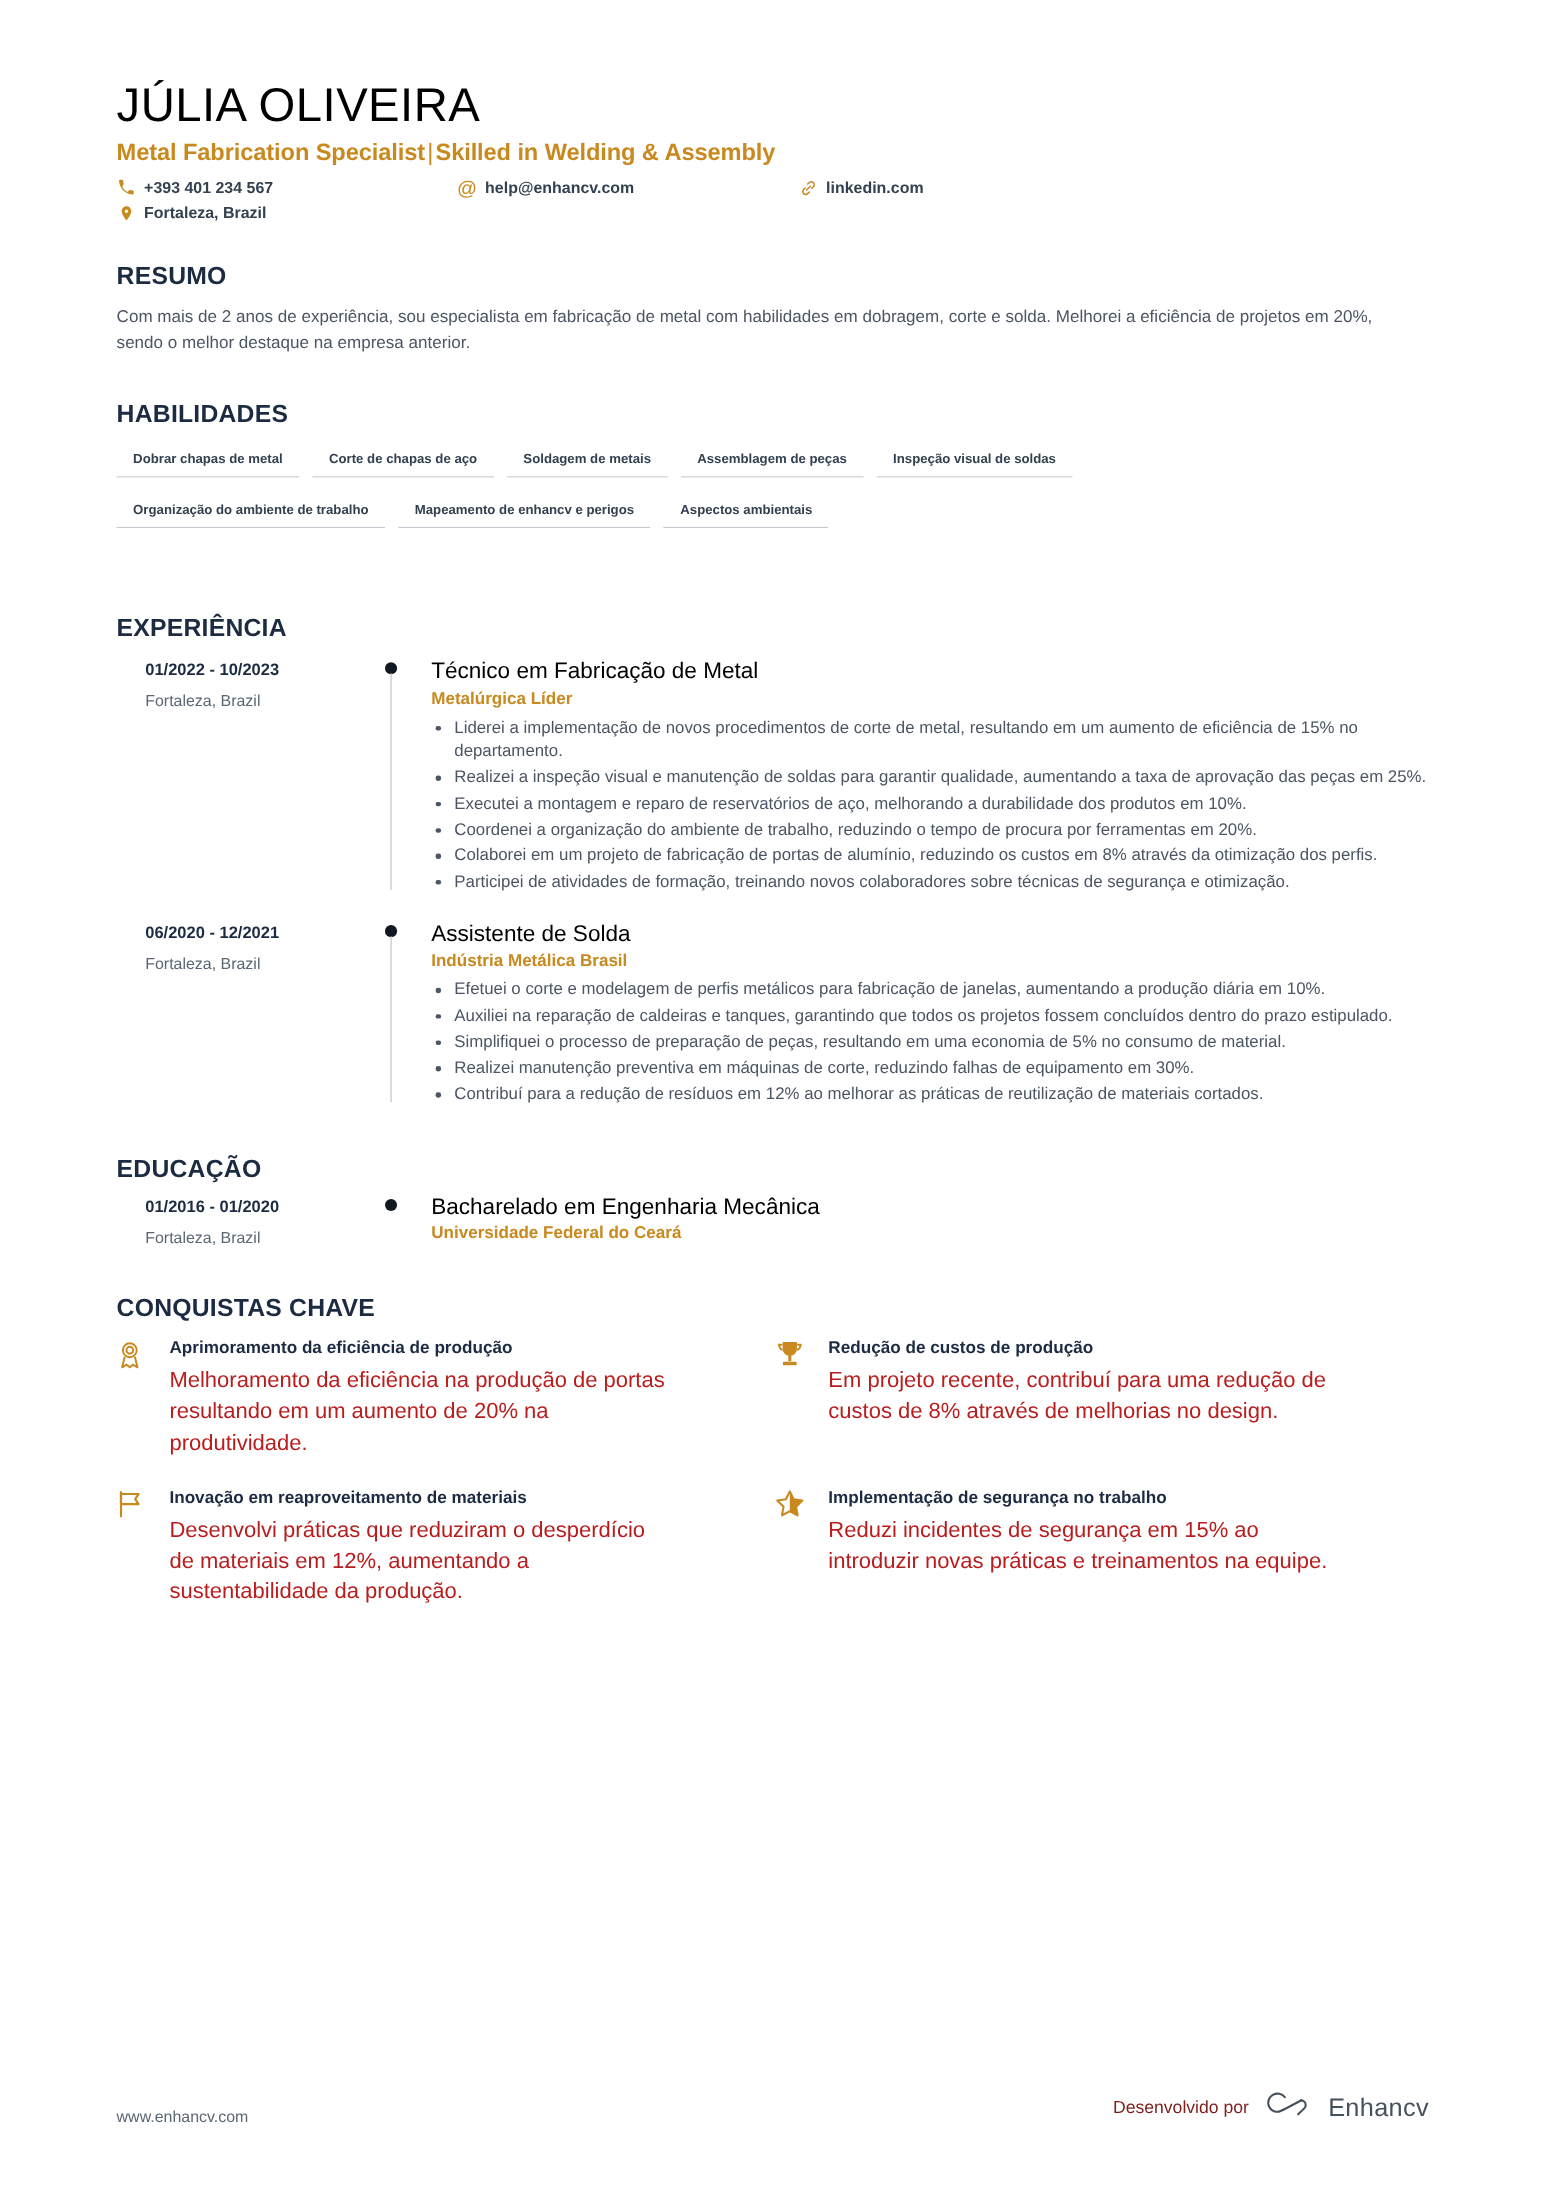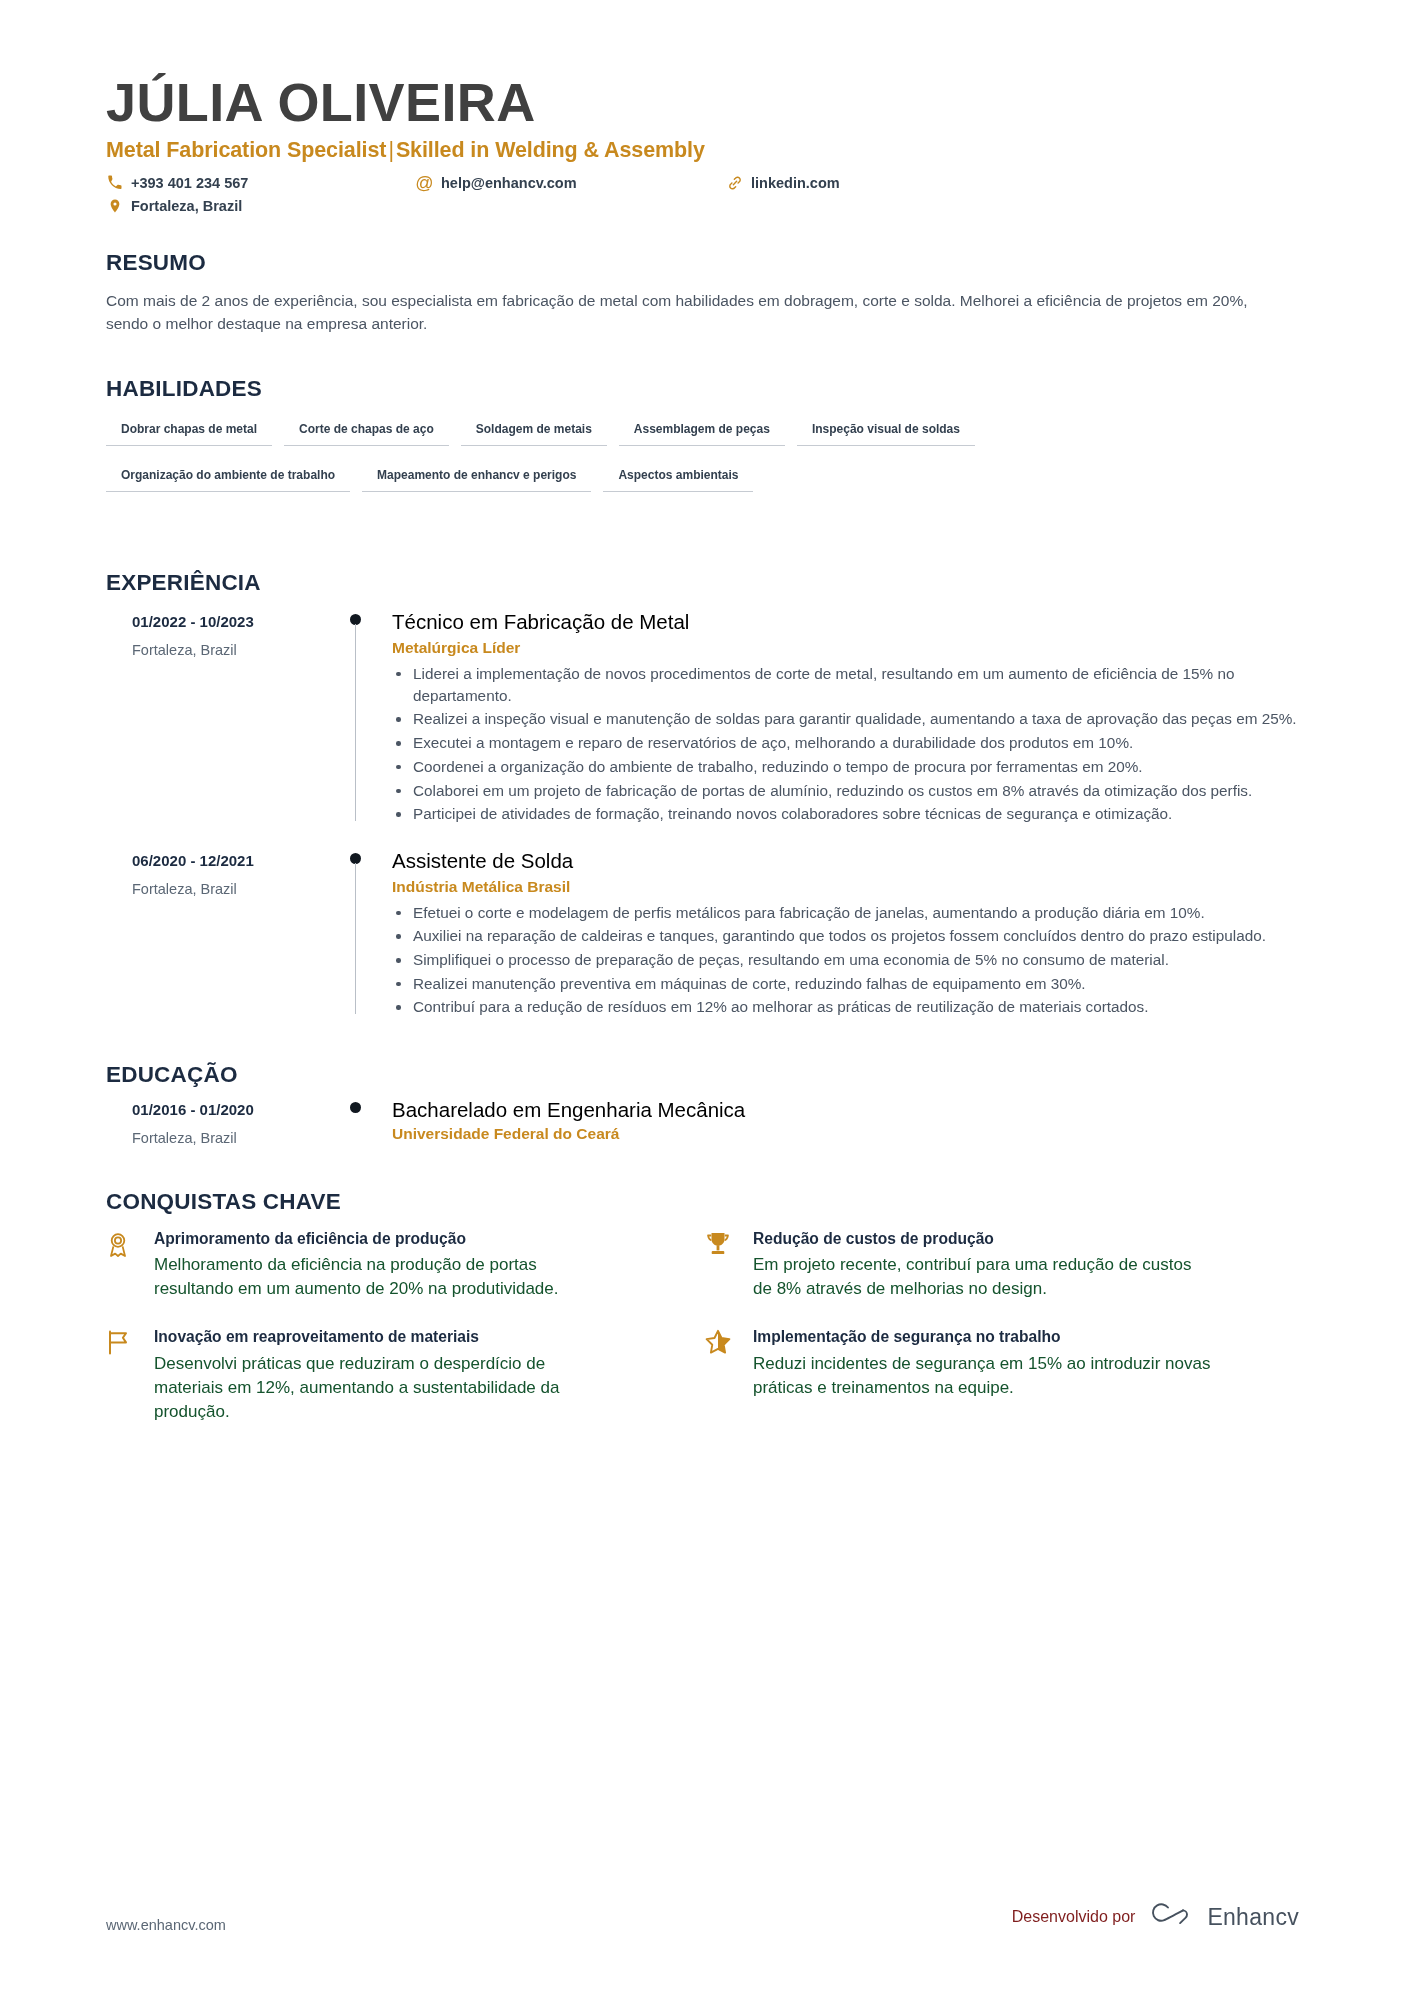--- a/index.html
+++ b/index.html
@@ -19,24 +19,24 @@
   .page {
     position: relative;
     width: 1410px;
     height: 1995px;
     box-sizing: border-box;
     padding: 72px 106px 0 106px;
   }
 
   
   .name {
-    font-size: 54px;
-    font-weight: bold;
+    font-size: 43px;
+    font-weight: normal;
     letter-spacing: 0.4px;
-    color: #404040;
+    color: #000000;
     line-height: 1.12;
     margin: 0 0 6px 0;
   }
   .headline {
     font-size: 21.5px;
     font-weight: bold;
     color: #c8891e;
     letter-spacing: -0.1px;
     margin: 0 0 11px 0;
   }
@@ -236,23 +236,23 @@
   .ach-icon svg { display: block; }
   .ach-text { flex: 1 1 auto; }
   .ach-title {
     font-size: 15.6px;
     font-weight: bold;
     color: #1c2b41;
     margin: 0 0 5px 0;
     line-height: 1.25;
   }
   .ach-desc {
-    font-size: 17px;
+    font-size: 20px;
     line-height: 1.42;
-    color: #14532d;
+    color: #b91c1c;
     margin: 0;
     max-width: 460px;
   }
 
   
   .footer {
     position: absolute;
     left: 106px;
     right: 111px;
     bottom: 62px;

